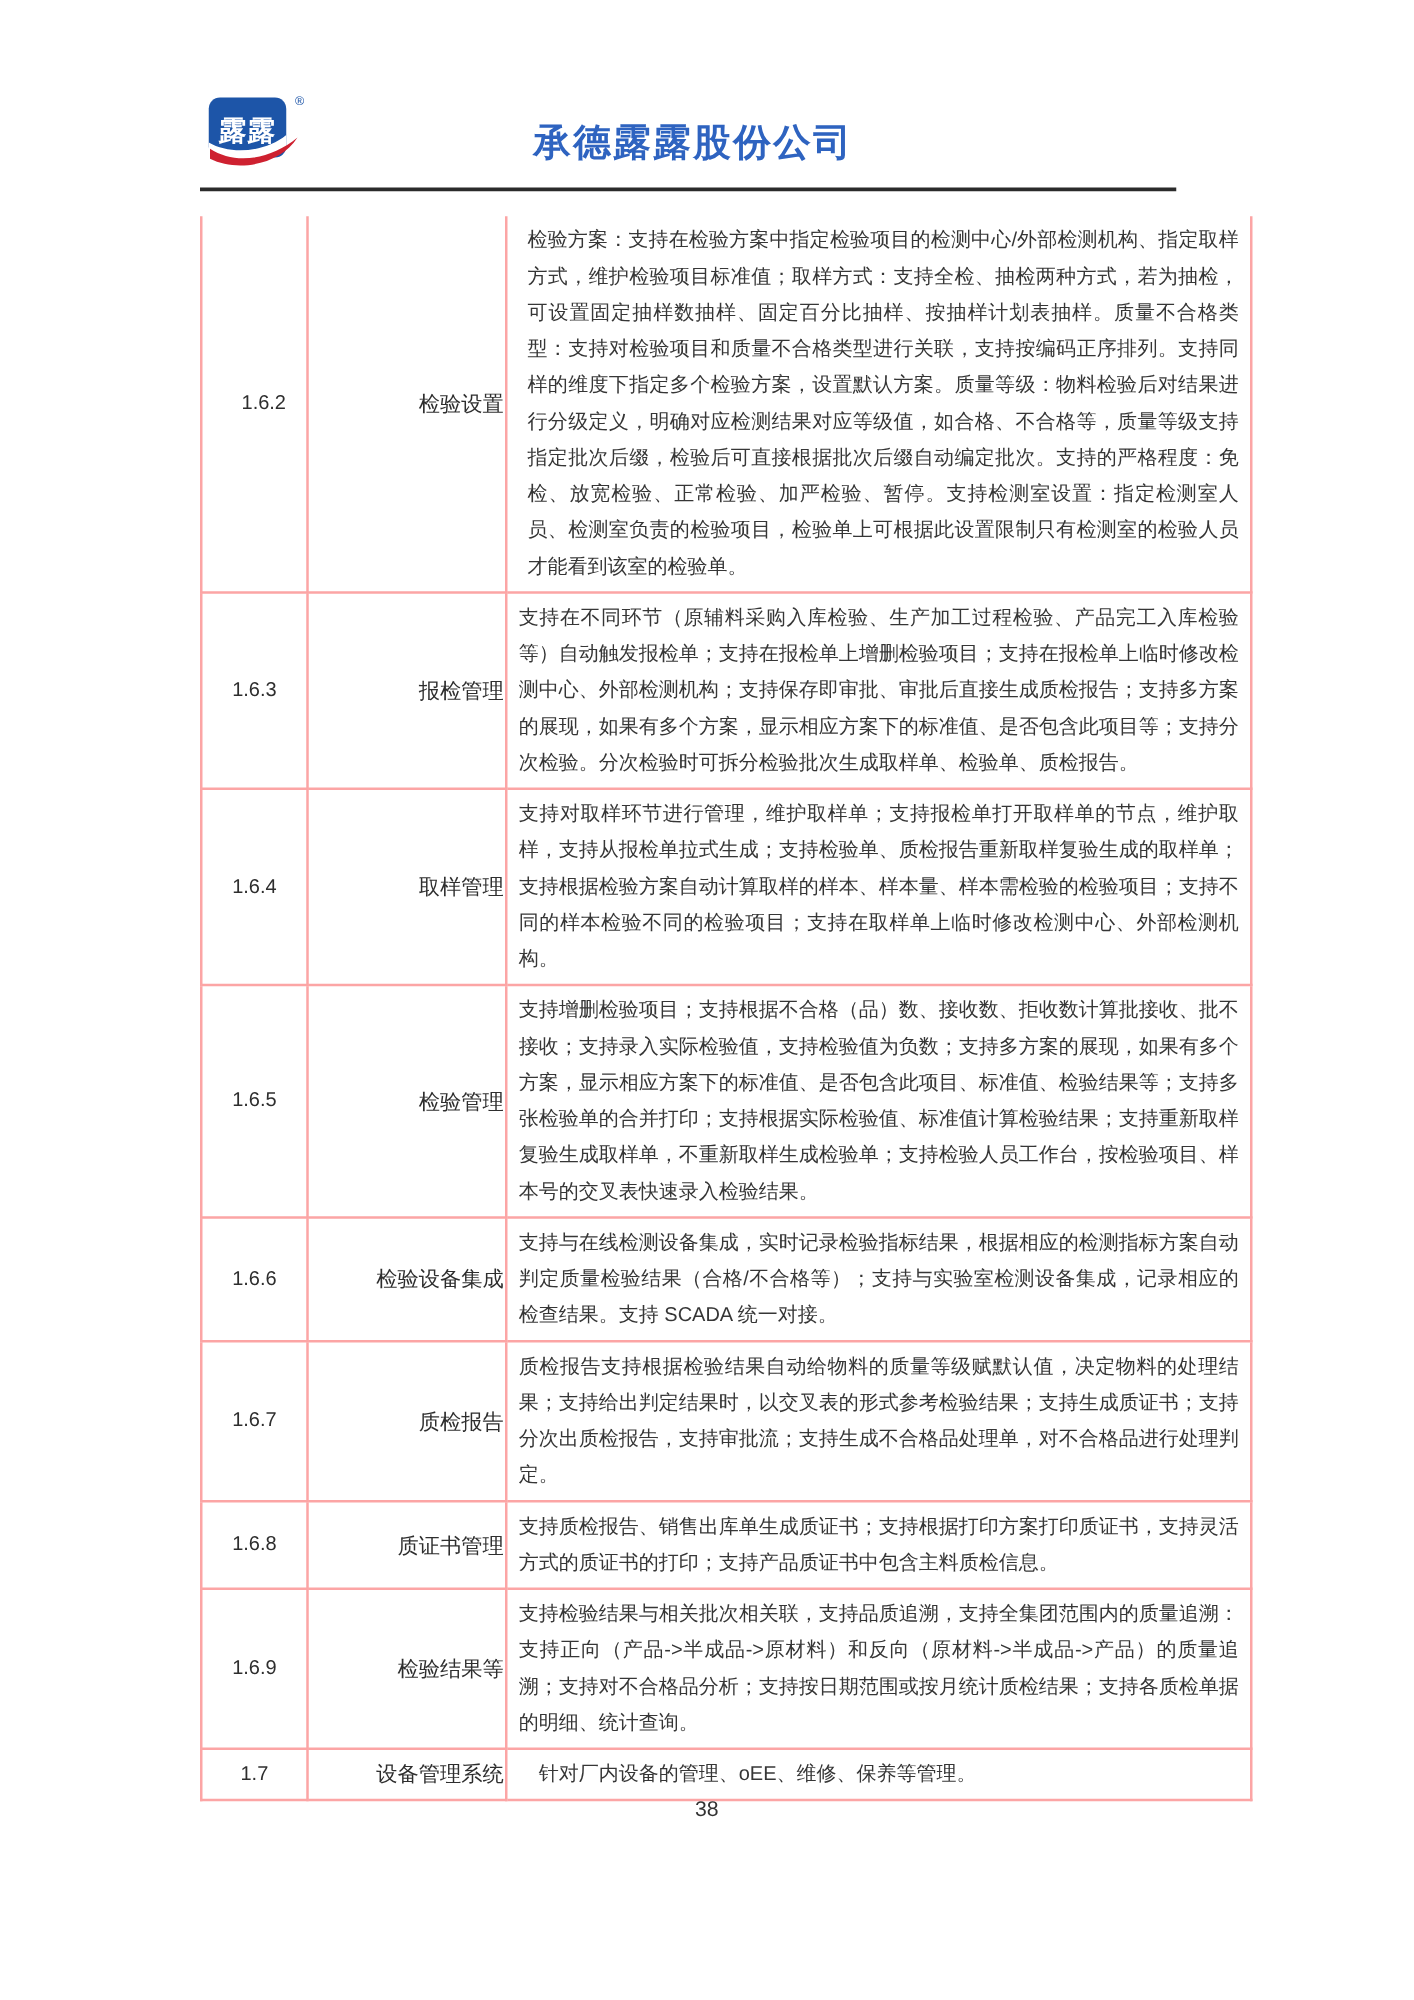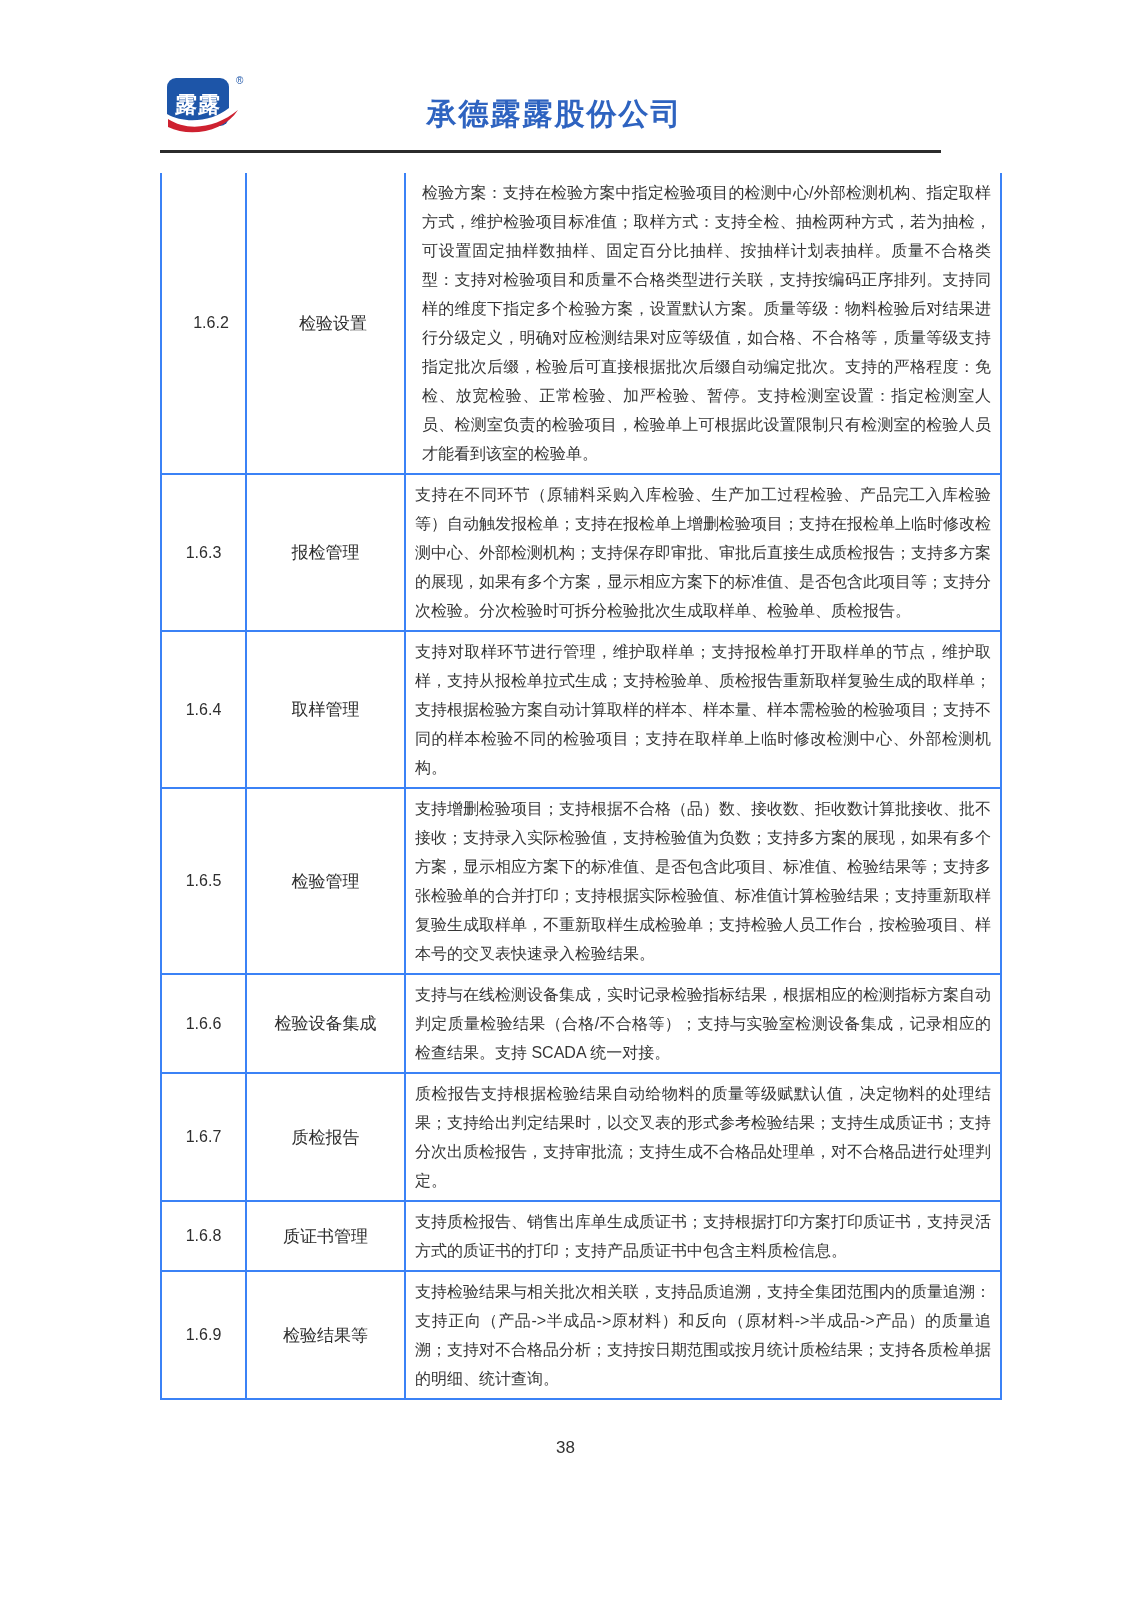--- a/index.html
+++ b/index.html
@@ -23,26 +23,26 @@
   .header-rule{
     position:absolute;left:160px;top:150px;width:781px;height:3px;
     background:#2b2b2b;
   }
   
   .features-table{
     position:absolute;left:160px;top:173px;width:781px;
     border-collapse:collapse;table-layout:fixed;
   }
   .features-table td{
-    border:2px solid #3b82f6;
+    border:2px solid #fca5a5;
     vertical-align:middle;
   }
   .features-table tr:first-child td{border-top:none;padding-left:16px;}
   .col-id{width:66px;text-align:center;font-size:16px;color:#2e2e2e;}
-  .col-title{width:140px;text-align:center;font-size:17px;color:#2e2e2e;}
+  .col-title{width:140px;text-align:right;font-size:17px;color:#2e2e2e;}
   .col-desc{
     width:569px;font-size:16px;line-height:29px;
     padding:5px 9px;text-align:justify;color:#363636;
   }
   
   .page-number{
     position:absolute;top:1438px;left:0;width:100%;
     text-align:center;font-size:17px;color:#333333;
   }
 </style>
@@ -101,18 +101,23 @@
       <tr>
         <td class="col-id">1.6.8</td>
         <td class="col-title">质证书管理</td>
         <td class="col-desc">支持质检报告、销售出库单生成质证书；支持根据打印方案打印质证书，支持灵活方式的质证书的打印；支持产品质证书中包含主料质检信息。</td>
       </tr>
       <tr>
         <td class="col-id">1.6.9</td>
         <td class="col-title">检验结果等</td>
         <td class="col-desc">支持检验结果与相关批次相关联，支持品质追溯，支持全集团范围内的质量追溯：支持正向（产品-&gt;半成品-&gt;原材料）和反向（原材料-&gt;半成品-&gt;产品）的质量追溯；支持对不合格品分析；支持按日期范围或按月统计质检结果；支持各质检单据的明细、统计查询。</td>
       </tr>
+      <tr>
+        <td class="col-id">1.7</td>
+        <td class="col-title">设备管理系统</td>
+        <td class="col-desc">　针对厂内设备的管理、oEE、维修、保养等管理。</td>
+      </tr>
     </tbody>
   </table>
 
   <div class="page-number">38</div>
 
 </div>
 
 </body></html>

